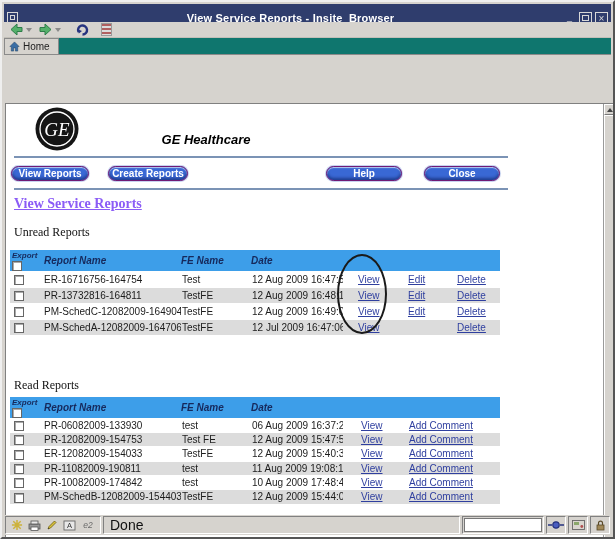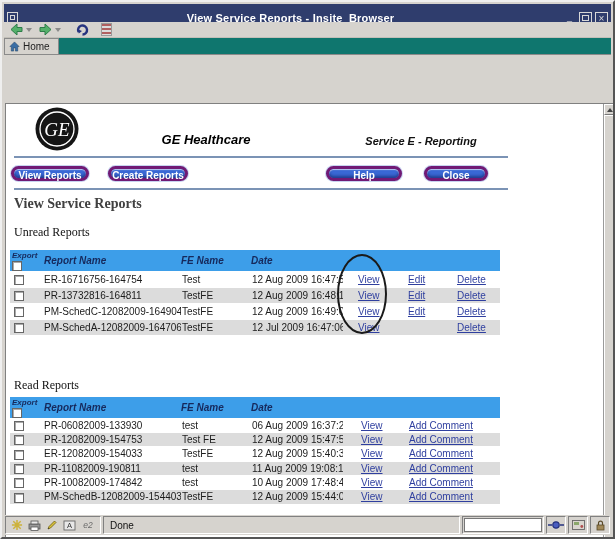--- a/index.html
+++ b/index.html
@@ -35,25 +35,25 @@
     border:1px solid #8a8a8a;border-bottom:none;background:#d6d3ce;font-size:10px;color:#222;}
   
   .viewport{position:absolute;left:3px;top:53px;width:609px;height:464px;background:#fff;
     border-top:1px solid #808080;border-left:1px solid #808080;margin-top:48px;}
   .page{position:absolute;left:0;top:0;width:598px;height:464px;overflow:hidden;}
   .abs{position:absolute;}
   .gelogo{left:28px;top:2px;width:46px;height:46px;}
   .brand{left:110px;top:28px;width:180px;text-align:center;font-size:13px;font-weight:bold;font-style:italic;color:#000000;}
   .apptitle{left:330px;top:31px;width:170px;text-align:center;font-size:11px;font-weight:bold;font-style:italic;color:#111;}
   .hrule{height:2px;background:#7b93b5;left:8px;width:494px;}
-  .pill{position:absolute;height:15px;border-radius:8px;background:#3968d5;border:3px solid #701a75;
+  .pill{position:absolute;height:15px;border-radius:8px;background:#3968d5;border:1px solid #701a75;
     color:#fff;font-size:10px;font-weight:bold;text-align:center;line-height:13px;
     box-shadow:inset 0 1px 1px rgba(255,255,255,.65), inset 0 -2px 3px rgba(0,10,60,.45), 0 0 0 1px #c8d4f0;
     cursor:pointer;}
-  .pagetitle{left:8px;top:92px;font-family:"Liberation Serif",serif;font-size:14px;font-weight:bold;color:#404040;}
+  .pagetitle{left:8px;top:92px;font-family:"Liberation Serif",serif;font-size:14px;font-weight:bold;color:#8b5cf6;text-decoration:underline;}
   .sectlabel{left:8px;font-family:"Liberation Serif",serif;font-size:12px;color:#111;}
   
   table.rpt{position:absolute;left:4px;border-collapse:collapse;table-layout:fixed;width:490px;font-size:10px;}
   table.rpt th{background:#3d9ee9;color:#16295c;font-style:italic;font-weight:bold;
     text-align:left;vertical-align:middle;padding:0;height:19px;}
   th.expcell{vertical-align:top;}
   .explabel{display:block;font-size:8px;line-height:9px;padding:1px 0 0 2px;}
   .checkbox{display:inline-block;width:10px;height:10px;background:#fff;border:1px solid #666;
     box-shadow:inset 1px 1px 0 #aaa;margin-left:2px;vertical-align:middle;}
   td.c-check{text-align:left;padding-left:2px;}
@@ -74,21 +74,21 @@
   .sb-btn{width:11px;height:11px;background:#d6d3ce;border:1px solid;border-color:#fff #777 #777 #fff;
     display:flex;align-items:center;justify-content:center;}
   .tri-up{width:0;height:0;border-left:3px solid transparent;border-right:3px solid transparent;border-bottom:4px solid #444;}
   .sb-thumb{width:11px;height:438px;background:#d6d3ce;border:1px solid;border-color:#fff #777 #777 #fff;}
   
   .statusbar{position:absolute;left:2px;right:2px;bottom:2px;height:20px;background:#d6d3ce;
     display:flex;align-items:stretch;gap:2px;padding:1px;}
   .panel{border:1px solid;border-color:#808080 #fff #fff #808080;display:flex;align-items:center;
     padding:0 4px;gap:5px;}
   .p-icons{width:96px;justify-content:space-between;padding:0 5px;}
-  .p-status{flex:1;font-size:10px;color:#111;padding-left:6px;}
+  .p-status{flex:1;font-size:14px;color:#111;padding-left:6px;}
   .p-addr{width:82px;padding:1px;}
   .p-addr input{width:100%;height:100%;border:1px solid #777;font-size:9px;padding:0 2px;
     font-family:"Liberation Sans",sans-serif;}
   .p-sq{width:20px;justify-content:center;padding:0;}
 </style>
 </head>
 <body>
 
 <div class="window">
 
@@ -136,28 +136,27 @@
   <div class="viewport">
     <div class="page">
 
       <svg class="abs gelogo" viewBox="0 0 46 46">
         <circle cx="23" cy="23" r="21.5" fill="#151515"></circle>
         <circle cx="23" cy="23" r="17" fill="none" stroke="#fff" stroke-width="1.3"></circle>
         <text x="23" y="30" font-size="19" font-family="Liberation Serif, serif" font-style="italic" fill="#fff" text-anchor="middle">GE</text>
       </svg>
 
       <div class="abs brand">GE Healthcare</div>
-      <div class="abs apptitle">Service E - Reporting</div>
 
       <div class="abs hrule" style="top:52px;"></div>
 
       <div class="pill" style="left:5px;top:62px;width:78px;">View Reports</div>
       <div class="pill" style="left:102px;top:62px;width:80px;">Create Reports</div>
       <div class="pill" style="left:320px;top:62px;width:76px;">Help</div>
-      <div class="pill" style="left:418px;top:62px;width:64px;">Close</div>
+      <div class="pill" style="left:418px;top:62px;width:76px;">Close</div>
 
       <div class="abs hrule" style="top:84px;"></div>
 
       <div class="abs pagetitle">View Service Reports</div>
       <div class="abs sectlabel" style="top:121px;">Unread Reports</div>
 
       <table class="rpt" style="top:146px;">
         <colgroup>
             <col style="width:26px">
             <col style="width:145px">

